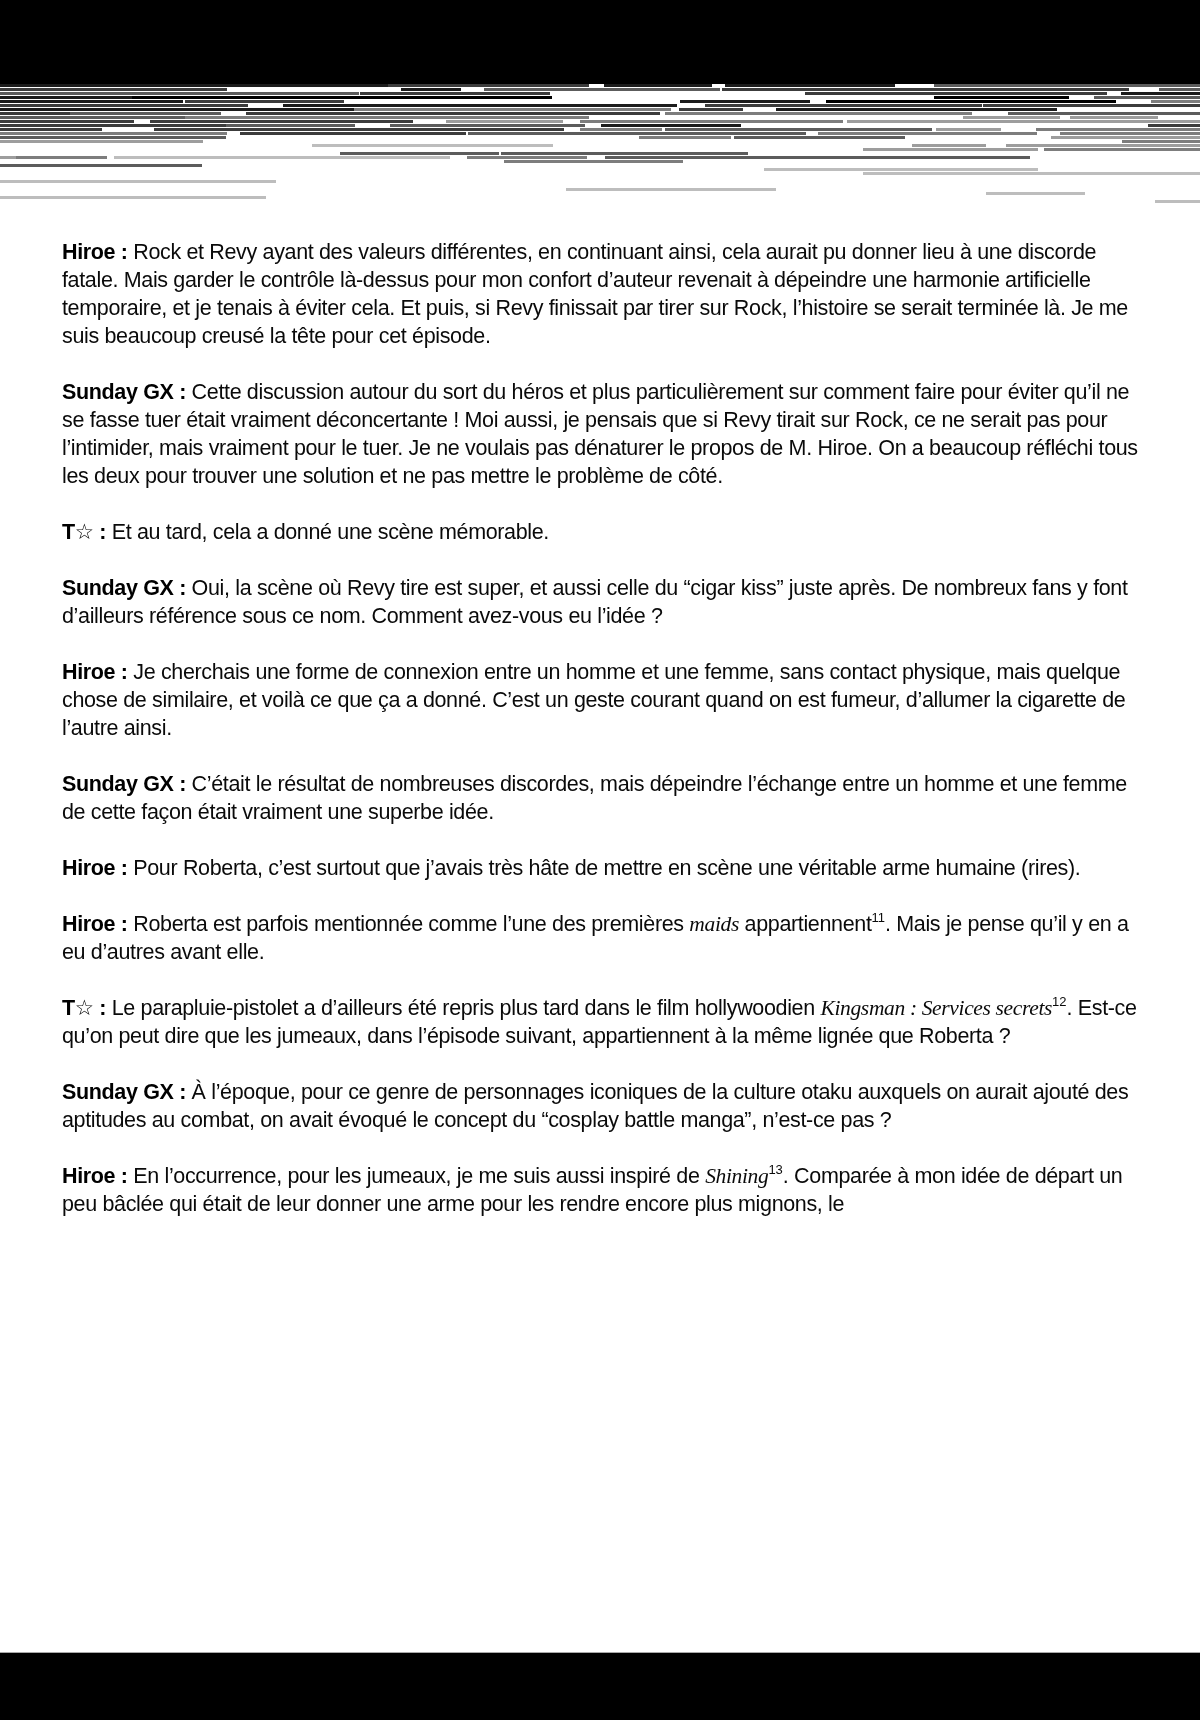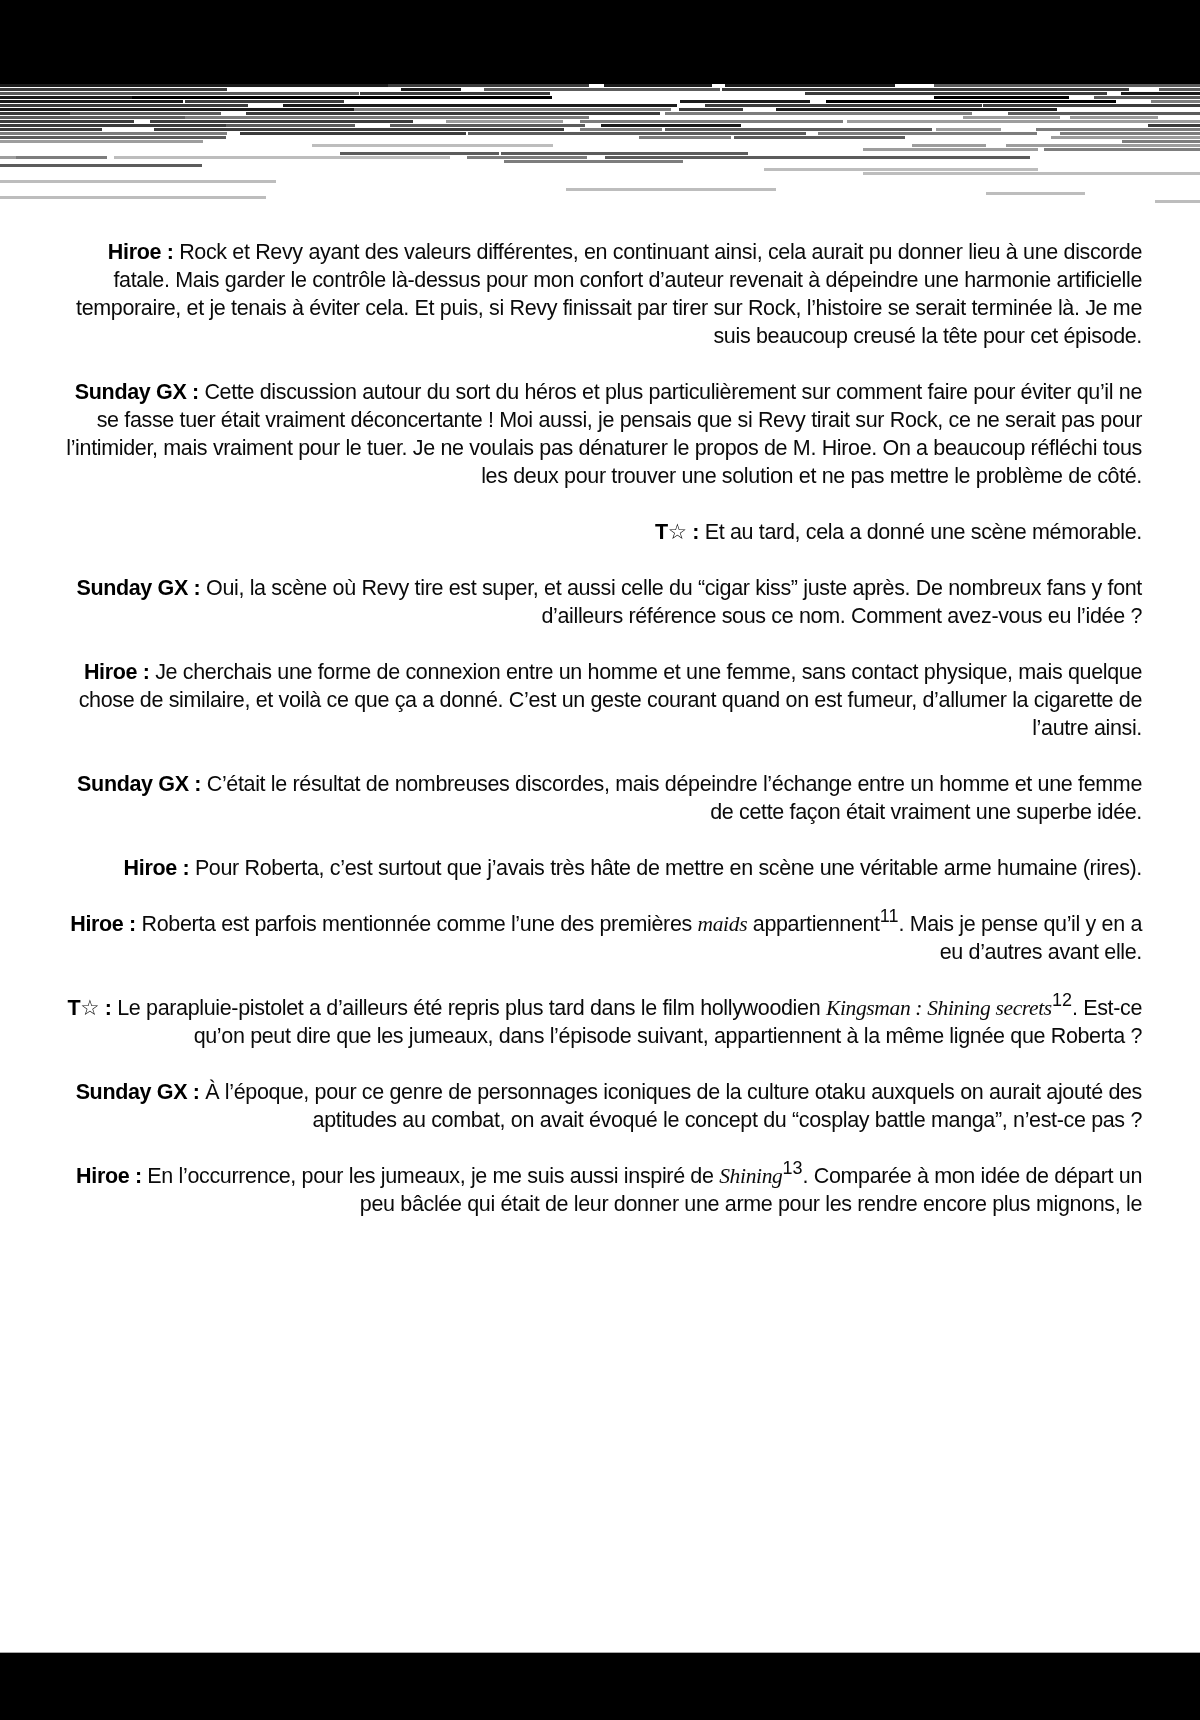--- a/index.html
+++ b/index.html
@@ -25,26 +25,26 @@
   .interview-text {
     position: absolute; left: 62px; top: 238px;
     width: 1080px;
     color: #0a0a0a;
   }
   .interview-text p {
     margin: 0 0 28px 0;
     font-size: 21.5px;
     line-height: 28px;
     letter-spacing: -0.35px;
-    text-align: right;
+    text-align: left;
   }
   .interview-text strong { font-weight: 700; color: #000; }
   .interview-text .it { font-style: italic; font-family: Liberation Serif, serif; }
   .interview-text sup {
-    font-size: 18px;
+    font-size: 13px;
     line-height: 0;
     position: relative; top: -1px;
     vertical-align: super;
     letter-spacing: 0;
   }
   .bottom-black-band {
     position: absolute; left: 0; top: 1652px;
     width: 1200px; height: 68px;
     background: #000000;
     border-top: 1px solid #a8a8a8;
@@ -160,20 +160,20 @@
   <p><strong>Sunday GX :</strong><span>&nbsp;<span>C’était le résultat de nombreuses discordes, mais dépeindre l’échange entre un homme et une femme de cette façon était vraiment une superbe idée.</span></span></p>
 
 
   <p><strong>Hiroe :</strong><span>&nbsp;<span>Pour Roberta, c’est surtout que j’avais très hâte de mettre en scène une véritable arme humaine (rires).</span></span></p>
 
 
 
 
   <p><strong>Hiroe :</strong><span>&nbsp;<span>Roberta est parfois mentionnée comme l’une des premières </span><span class="it">maids</span><span> appartiennent</span><sup>11</sup><span>. Mais je pense qu’il y en a eu d’autres avant elle.</span></span></p>
 
-  <p><strong>T☆ :</strong><span>&nbsp;<span>Le parapluie-pistolet a d’ailleurs été repris plus tard dans le film hollywoodien </span><span class="it">Kingsman : Shining secrets</span><sup>12</sup><span>. Est-ce qu’on peut dire que les jumeaux, dans l’épisode suivant, appartiennent à la même lignée que Roberta ?</span></span></p>
+  <p><strong>T☆ :</strong><span>&nbsp;<span>Le parapluie-pistolet a d’ailleurs été repris plus tard dans le film hollywoodien </span><span class="it">Kingsman : Services secrets</span><sup>12</sup><span>. Est-ce qu’on peut dire que les jumeaux, dans l’épisode suivant, appartiennent à la même lignée que Roberta ?</span></span></p>
 
   <p><strong>Sunday GX :</strong><span>&nbsp;<span>À l’époque, pour ce genre de personnages iconiques de la culture otaku auxquels on aurait ajouté des aptitudes au combat, on avait évoqué le concept du “cosplay battle manga”, n’est-ce pas ?</span></span></p>
 
   <p><strong>Hiroe :</strong><span>&nbsp;<span>En l’occurrence, pour les jumeaux, je me suis aussi inspiré de </span><span class="it">Shining</span><sup>13</sup><span>. Comparée à mon idée de départ un peu bâclée qui était de leur donner une arme pour les rendre encore plus mignons, le</span></span></p>
 </div>
 
 <div class="bottom-black-band"></div>
 
 </body></html>

